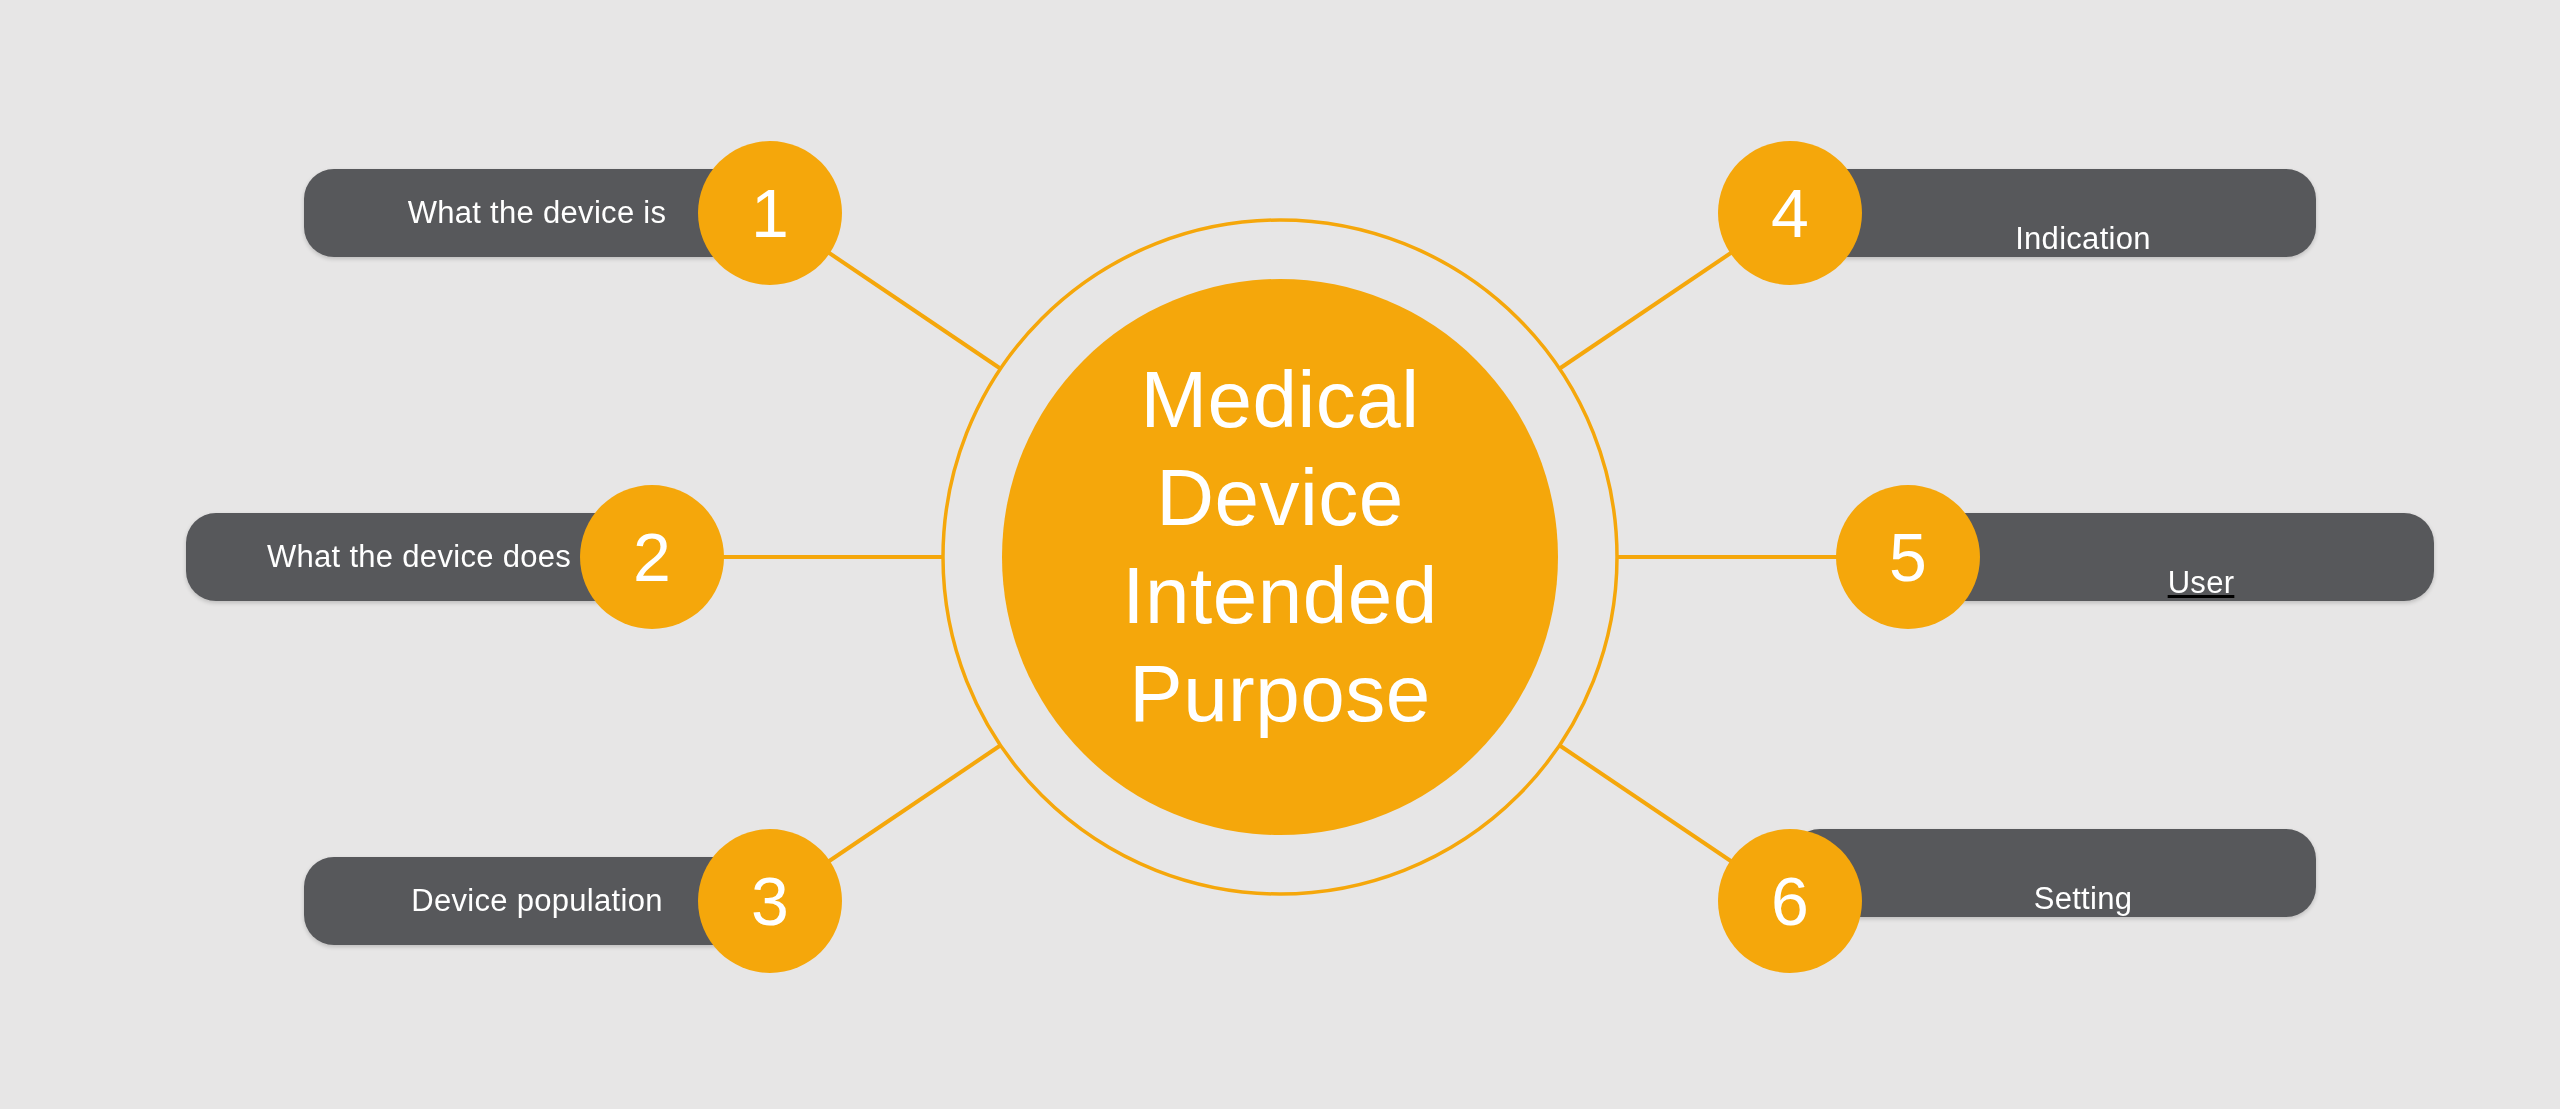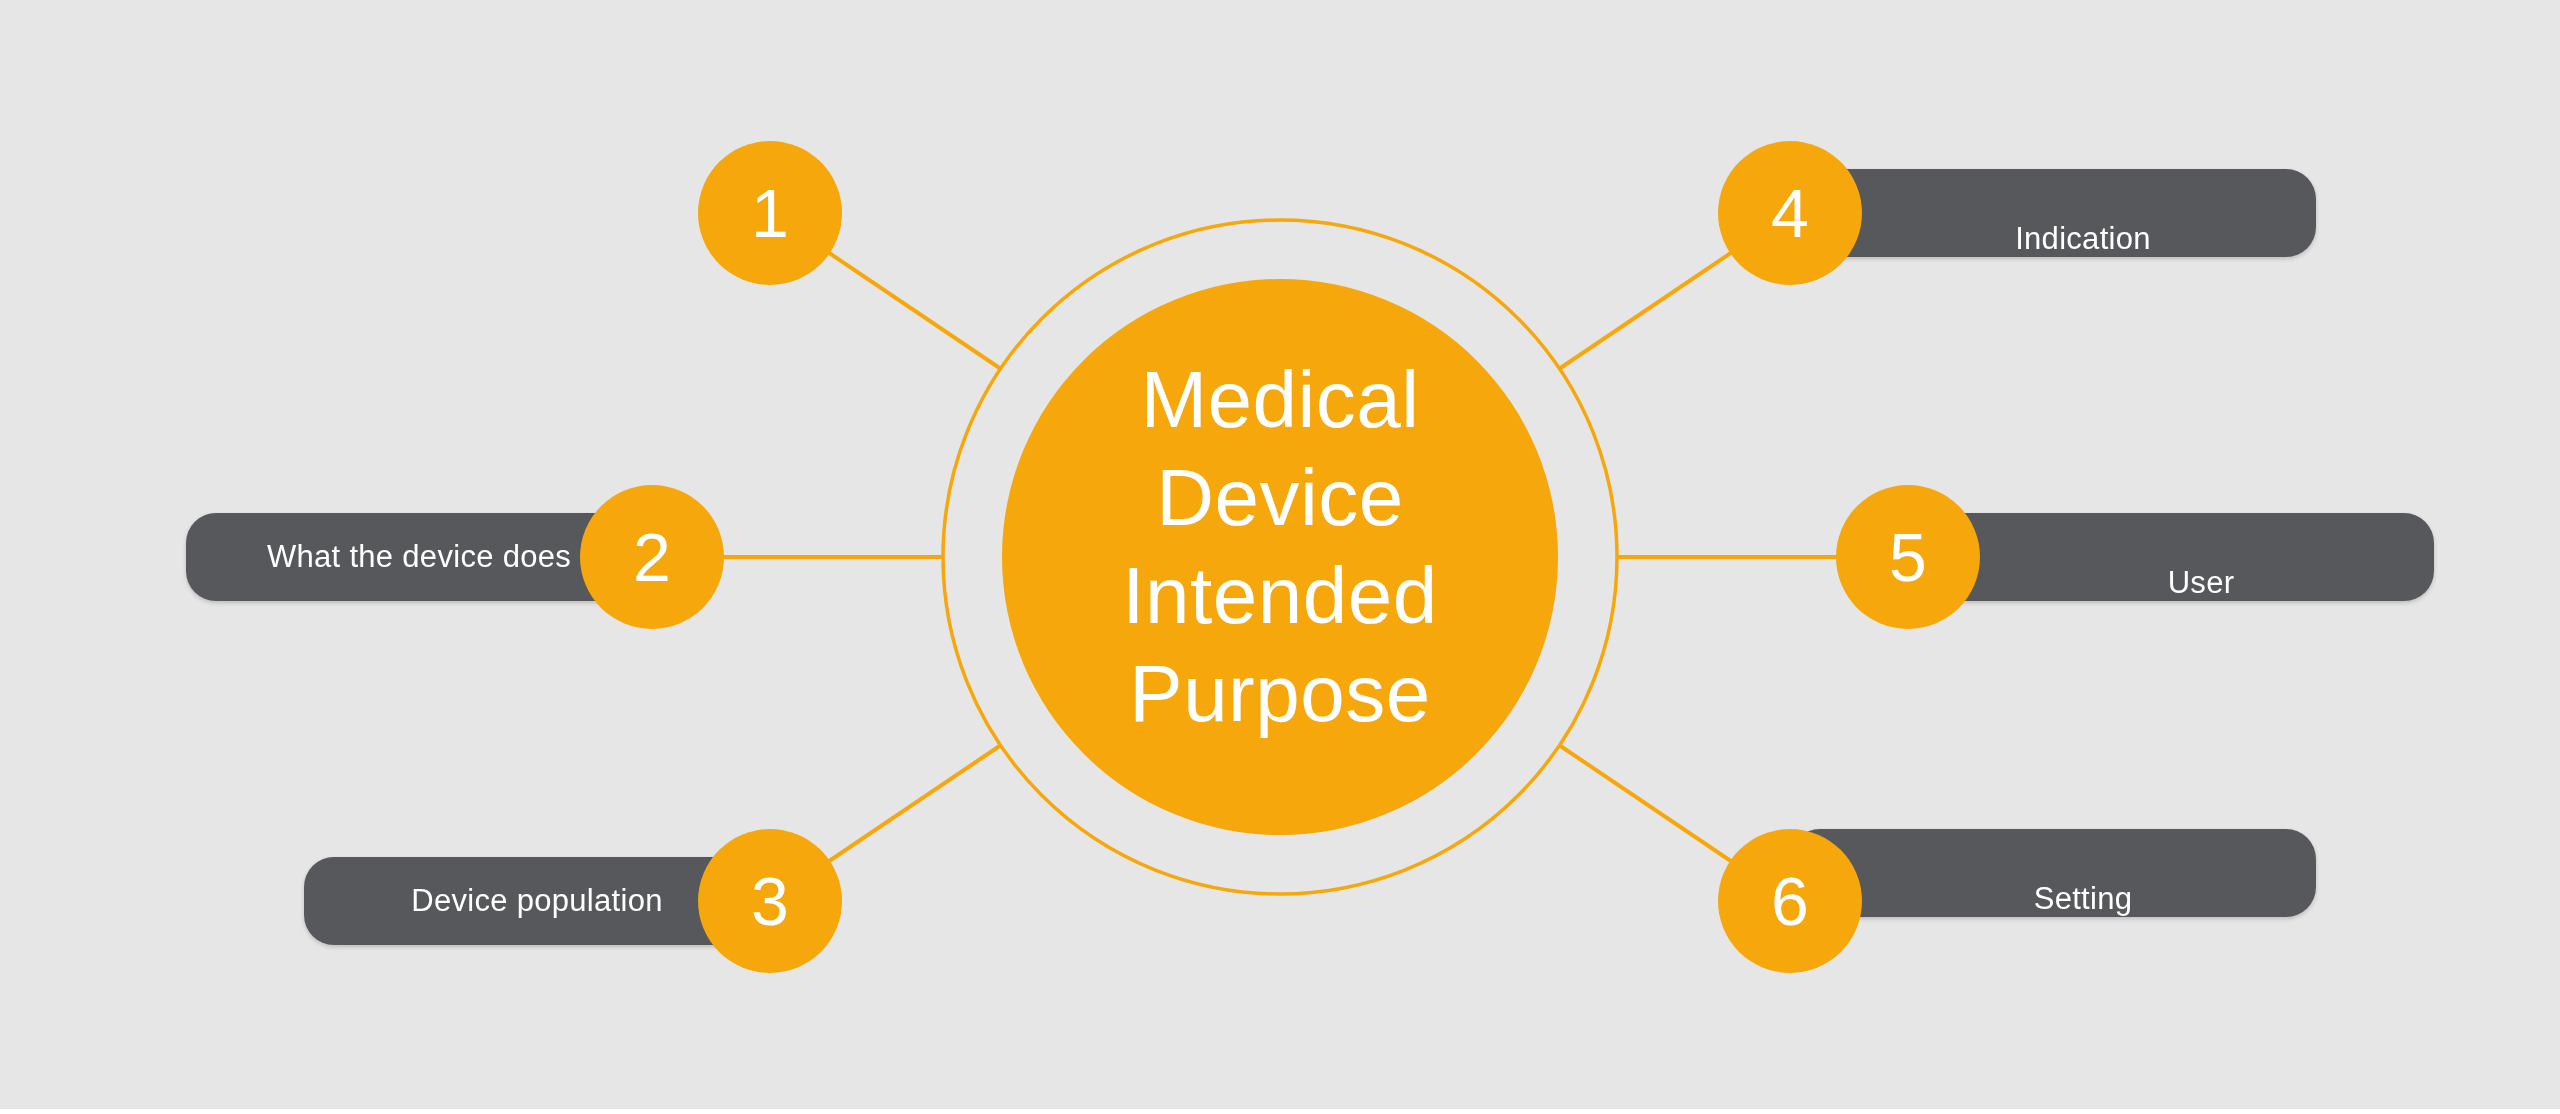--- a/index.html
+++ b/index.html
@@ -61,21 +61,21 @@
   .num-circle .num {
     color: #FFFFFF;
     font-size: 68px;
     line-height: 1;
   }
   
   #pill-1 { left: 304px;  top: 169px; }
   #pill-2 { left: 186px;  top: 513px; }
   #pill-3 { left: 304px;  top: 857px; }
   #pill-4 { left: 1790px; top: 169px; }
-  #pill-5 { left: 1908px; top: 513px; }
+  #pill-5 { left: 1908px; top: 513px; text-decoration: underline; }
   #pill-6 { left: 1790px; top: 829px; }
   #circle-1 { left: 698px;  top: 141px; }
   #circle-2 { left: 580px;  top: 485px; }
   #circle-3 { left: 698px;  top: 829px; }
   #circle-4 { left: 1718px; top: 141px; }
   #circle-5 { left: 1836px; top: 485px; }
   #circle-6 { left: 1718px; top: 829px; }
   .bottom-strip {
     position: absolute;
     left: 0; bottom: 0;
@@ -100,20 +100,23 @@
     <circle cx="1280" cy="557" r="337" fill="none" stroke="#F5A70B" stroke-width="3.5"></circle>
 
     <circle cx="1280" cy="557" r="278" fill="#F5A70B"></circle>
   </svg>
 
   <div class="center-title">Medical
 Device
 Intended
 Purpose</div>
 
+  <div class="pill left" id="pill-1">
+    <span class="label">What the device is</span>
+  </div>
   <div class="num-circle" id="circle-1">
     <span class="num">1</span>
   </div>
 
   <div class="pill left" id="pill-2">
     <span class="label">What the device does</span>
   </div>
   <div class="num-circle" id="circle-2">
     <span class="num">2</span>
   </div>

